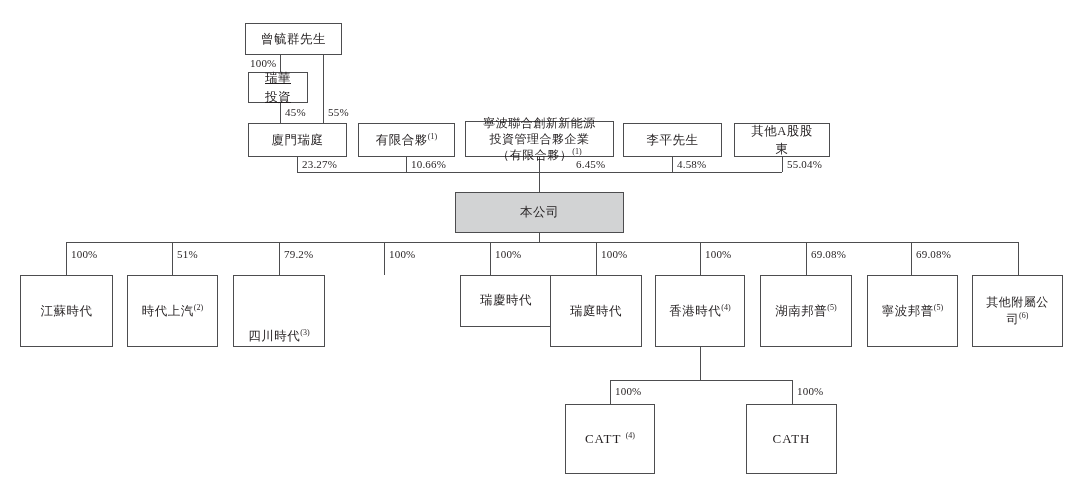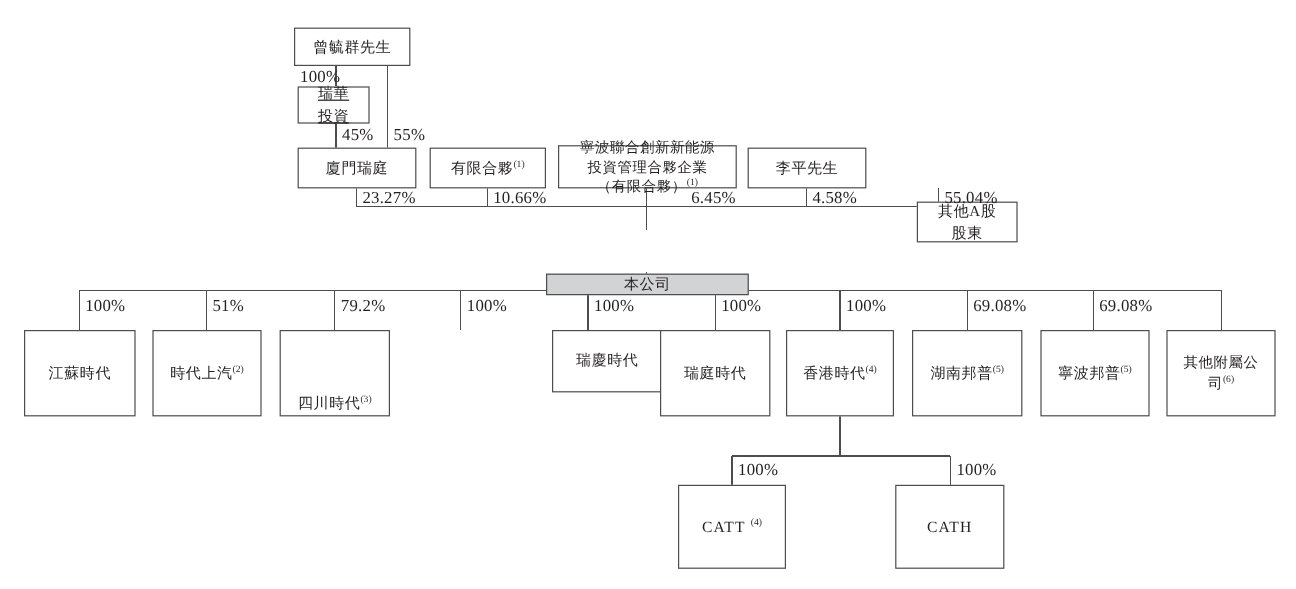--- a/index.html
+++ b/index.html
@@ -21,21 +21,21 @@
     text-align:center;
     font-size:12.5px;
     line-height:1.45;
     padding:1px 12px;
     letter-spacing:0.5px;
   }
   .box.shaded{background:#d2d3d4;}
   .box sup{font-size:8px;line-height:0;letter-spacing:0;}
   .pct{
     position:absolute;
-    font-size:14px;
+    font-size:11px;
     letter-spacing:0.2px;
     white-space:nowrap;
   }
   .latin{font-size:13px;letter-spacing:1px;}
 </style>
 </head>
 <body>
 
 <div id="stage">
 
@@ -97,25 +97,25 @@
   </div>
 
   <div class="box" style="left:465px;top:121px;width:149px;height:36px;font-size:12px;line-height:1.35;">
     <span><span>寧波聯合創新新能源投資管理合夥企業（有限合夥）</span><sup>(1)</sup></span>
   </div>
 
   <div class="box" style="left:623px;top:123px;width:99px;height:34px;">
     <span><span>李平先生</span><sup></sup></span>
   </div>
 
-  <div class="box" style="left:764px;top:123px;width:84px;height:34px;margin-top:45px;">
+  <div class="box" style="left:734px;top:123px;width:96px;height:34px;">
     <span><span>其他A股股東</span><sup></sup></span>
   </div>
 
-  <div class="box shaded" style="left:455px;top:192px;width:169px;height:18px;margin-top:36px;">
+  <div class="box shaded" style="left:455px;top:192px;width:169px;height:41px;">
     <span><span>本公司</span><sup></sup></span>
   </div>
 
   <div class="box" style="left:20px;top:275px;width:93px;height:72px;">
     <span><span>江蘇時代</span><sup></sup></span>
   </div>
 
   <div class="box" style="left:127px;top:275px;width:91px;height:72px;">
     <span><span>時代上汽</span><sup>(2)</sup></span>
   </div>

